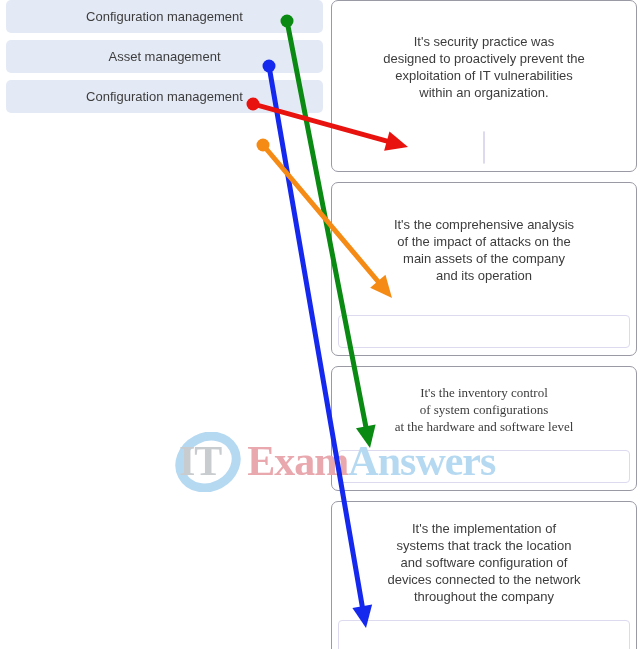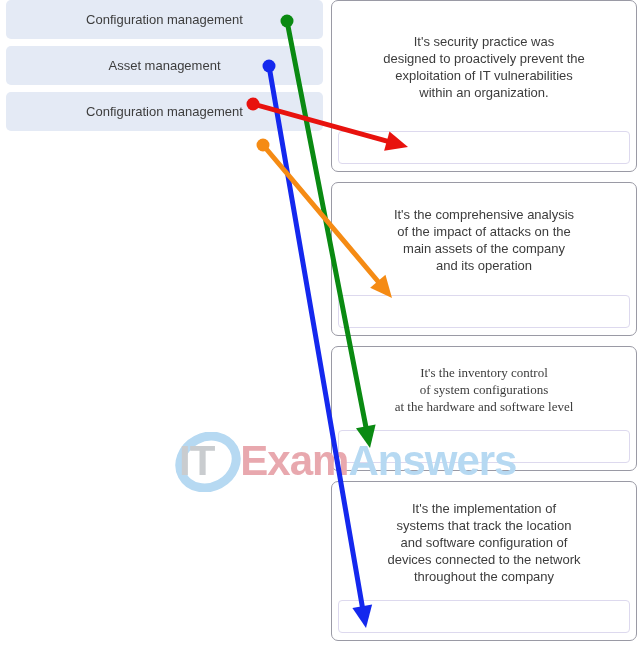--- a/index.html
+++ b/index.html
@@ -42,21 +42,21 @@
 
   
   #left-column {
     position: absolute;
     left: 6px;
     top: 0;
     width: 317px;
     z-index: 2;
   }
   .term-item {
-    height: 39px;
+    height: 33px;
     margin-bottom: 7px;
     background: #e4eaf5;
     border-radius: 5px;
     display: flex;
     align-items: center;
     justify-content: center;
   }
   .term-label {
     font-size: 13px;
     color: #3d3d3d;
@@ -76,22 +76,22 @@
     box-sizing: border-box;
     border: 1px solid #9a9aa5;
     border-radius: 7px;
     background: #ffffff;
     margin-bottom: 10px;
     padding: 0 6px 7px 6px;
     display: flex;
     flex-direction: column;
     justify-content: flex-start;
   }
-  .def-card.c1 { height: 172px; }
-  .def-card.c2 { height: 154px; }
+  .def-card.c1 { height: 172px; align-items: center; }
+  .def-card.c2 { height: 174px; }
   .def-card.c3 { height: 125px; font-family: Liberation Serif, serif; }
   .def-card.c4 { height: 160px; }
 
   .def-text {
     flex: 1 1 auto;
     display: flex;
     align-items: center;
     justify-content: center;
     font-size: 13px;
     line-height: 17px;
@@ -119,21 +119,21 @@
     pointer-events: none;
   }
 </style>
 </head>
 <body>
 
 <div id="watermark">
   <svg width="320" height="60" viewBox="0 0 320 60" style="position:absolute;left:0;top:-5px;">
     <ellipse cx="33" cy="30" rx="29" ry="25" fill="none" stroke="#b6d9f2" stroke-width="9" transform="rotate(-28 33 30)"></ellipse>
   </svg>
-  <div class="wm-text" style="left:4px; top:0px;">
+  <div class="wm-text" style="left:4px; top:0px;font-family:Liberation Serif, serif;">
     <span class="wm-it">IT</span><span style="display:inline-block;width:26px"></span><span class="wm-exam">Exam</span><span class="wm-ans">Answers</span>
   </div>
 </div>
 
 <div id="left-column">
 
   <div class="term-item">
     <span class="term-label">Configuration management</span>
   </div>
 

